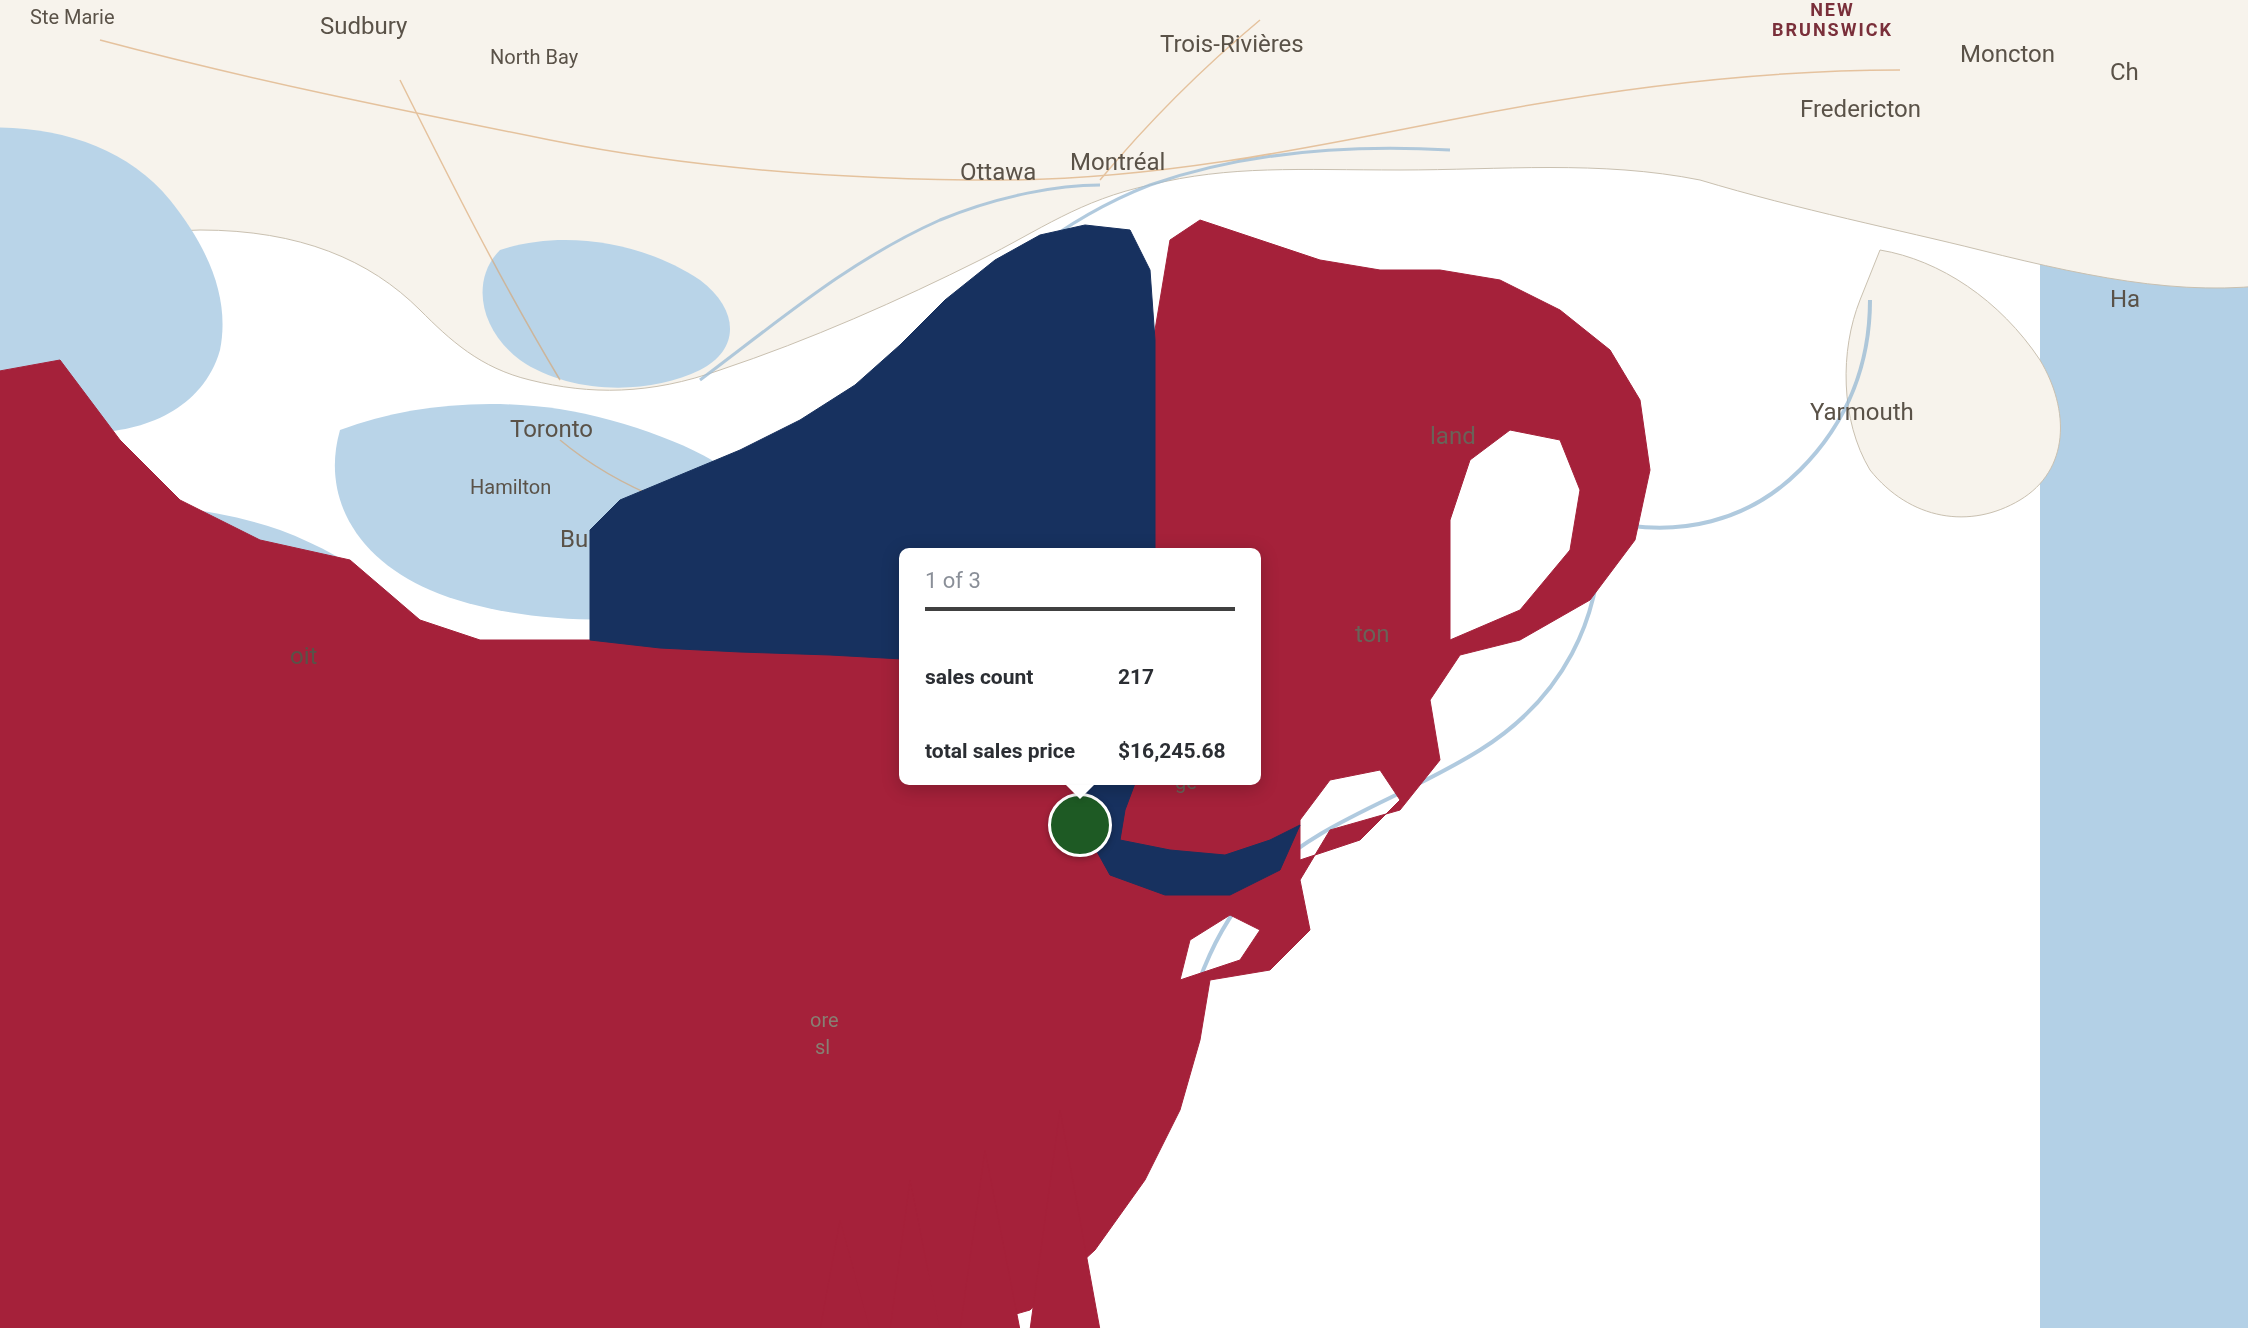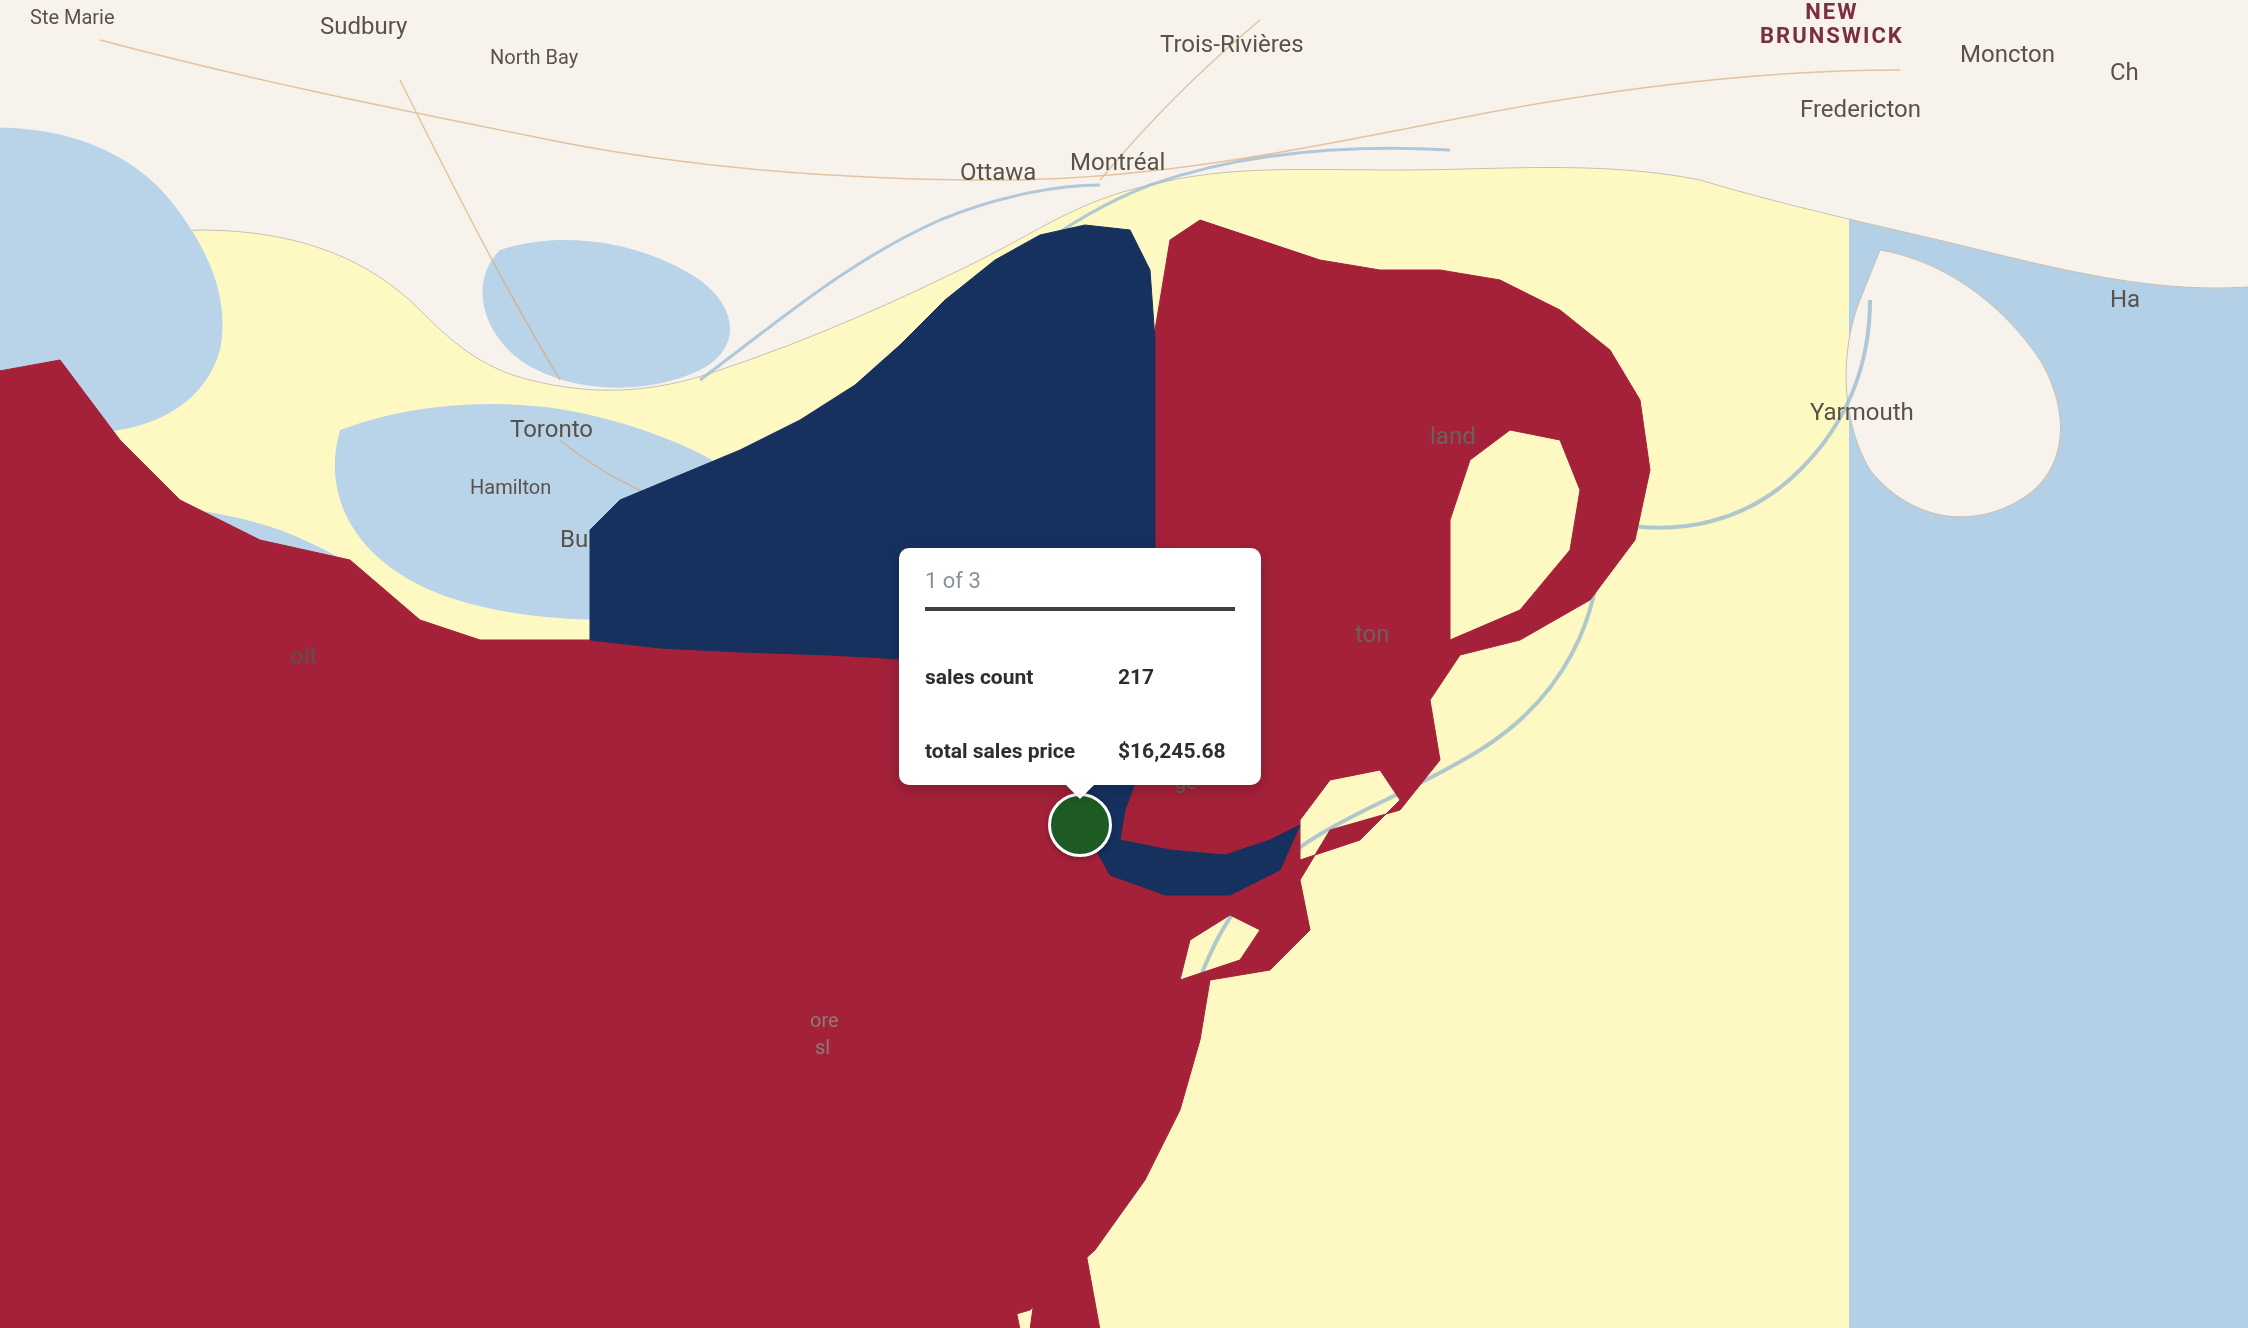--- a/index.html
+++ b/index.html
@@ -6,24 +6,23 @@
     margin: 0;
     padding: 0;
     width: 100%;
     height: 100%;
     font-family: -apple-system, BlinkMacSystemFont, "Segoe UI", Roboto, "Helvetica Neue", Arial, sans-serif;
     overflow: hidden;
     background: #b3d0e6;
   }
   .map-viewport {
     position: relative;
-    width: 1822px;
+    width: 2040px;
     height: 1328px;
-    background: #fef9c3;
-    padding-left: 27px;
+    background: #ffffff;
   }
   svg.map-svg {
     position: absolute;
     top: 0; left: 0;
     width: 2248px;
     height: 1328px;
   }
   .land {
     fill: #f7f3ec;
     stroke: #c9c0b0;
@@ -61,27 +60,28 @@
     font-size: 24px;
     white-space: nowrap;
     pointer-events: none;
   }
   .city-small {
     font-size: 20px;
   }
   .region-label {
     position: absolute;
     color: #7a2f3a;
-    font-size: 22px;
+    font-size: 18px;
     font-weight: 700;
     letter-spacing: 2px;
     white-space: nowrap;
     pointer-events: none;
     line-height: 1.1;
     text-align: center;
+    margin-left: 12px;
   }
   .city-fragment {
     position: absolute;
     color: #5a5248;
     font-size: 24px;
     white-space: nowrap;
     pointer-events: none;
   }
 
   

